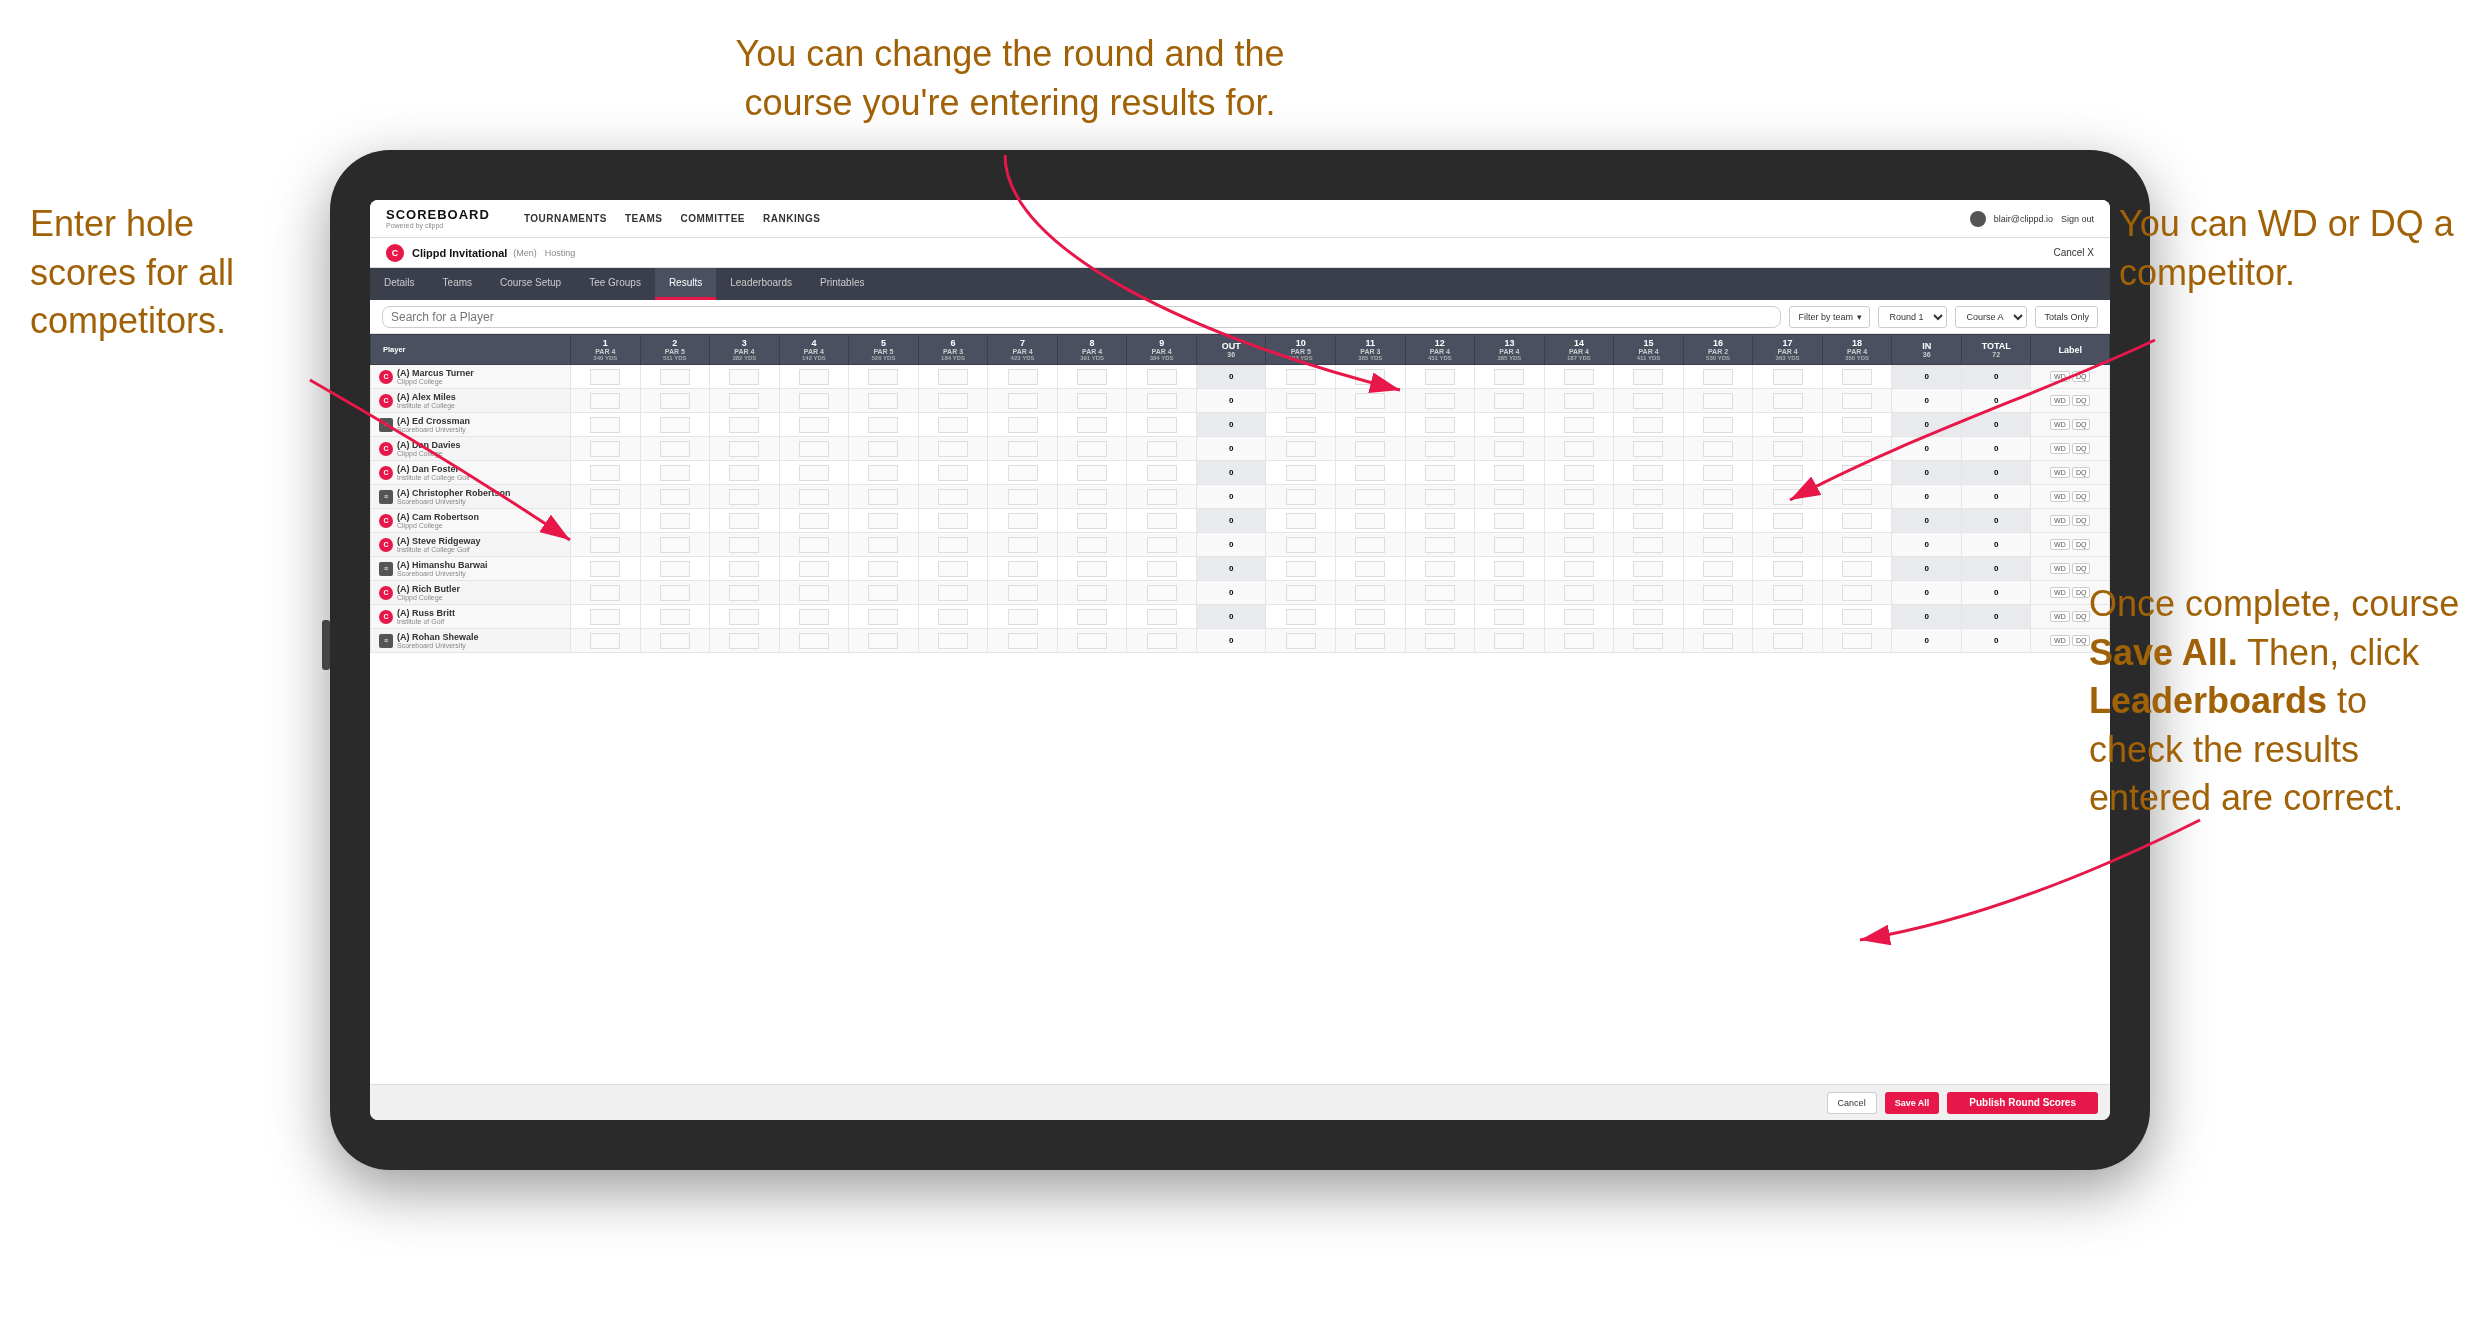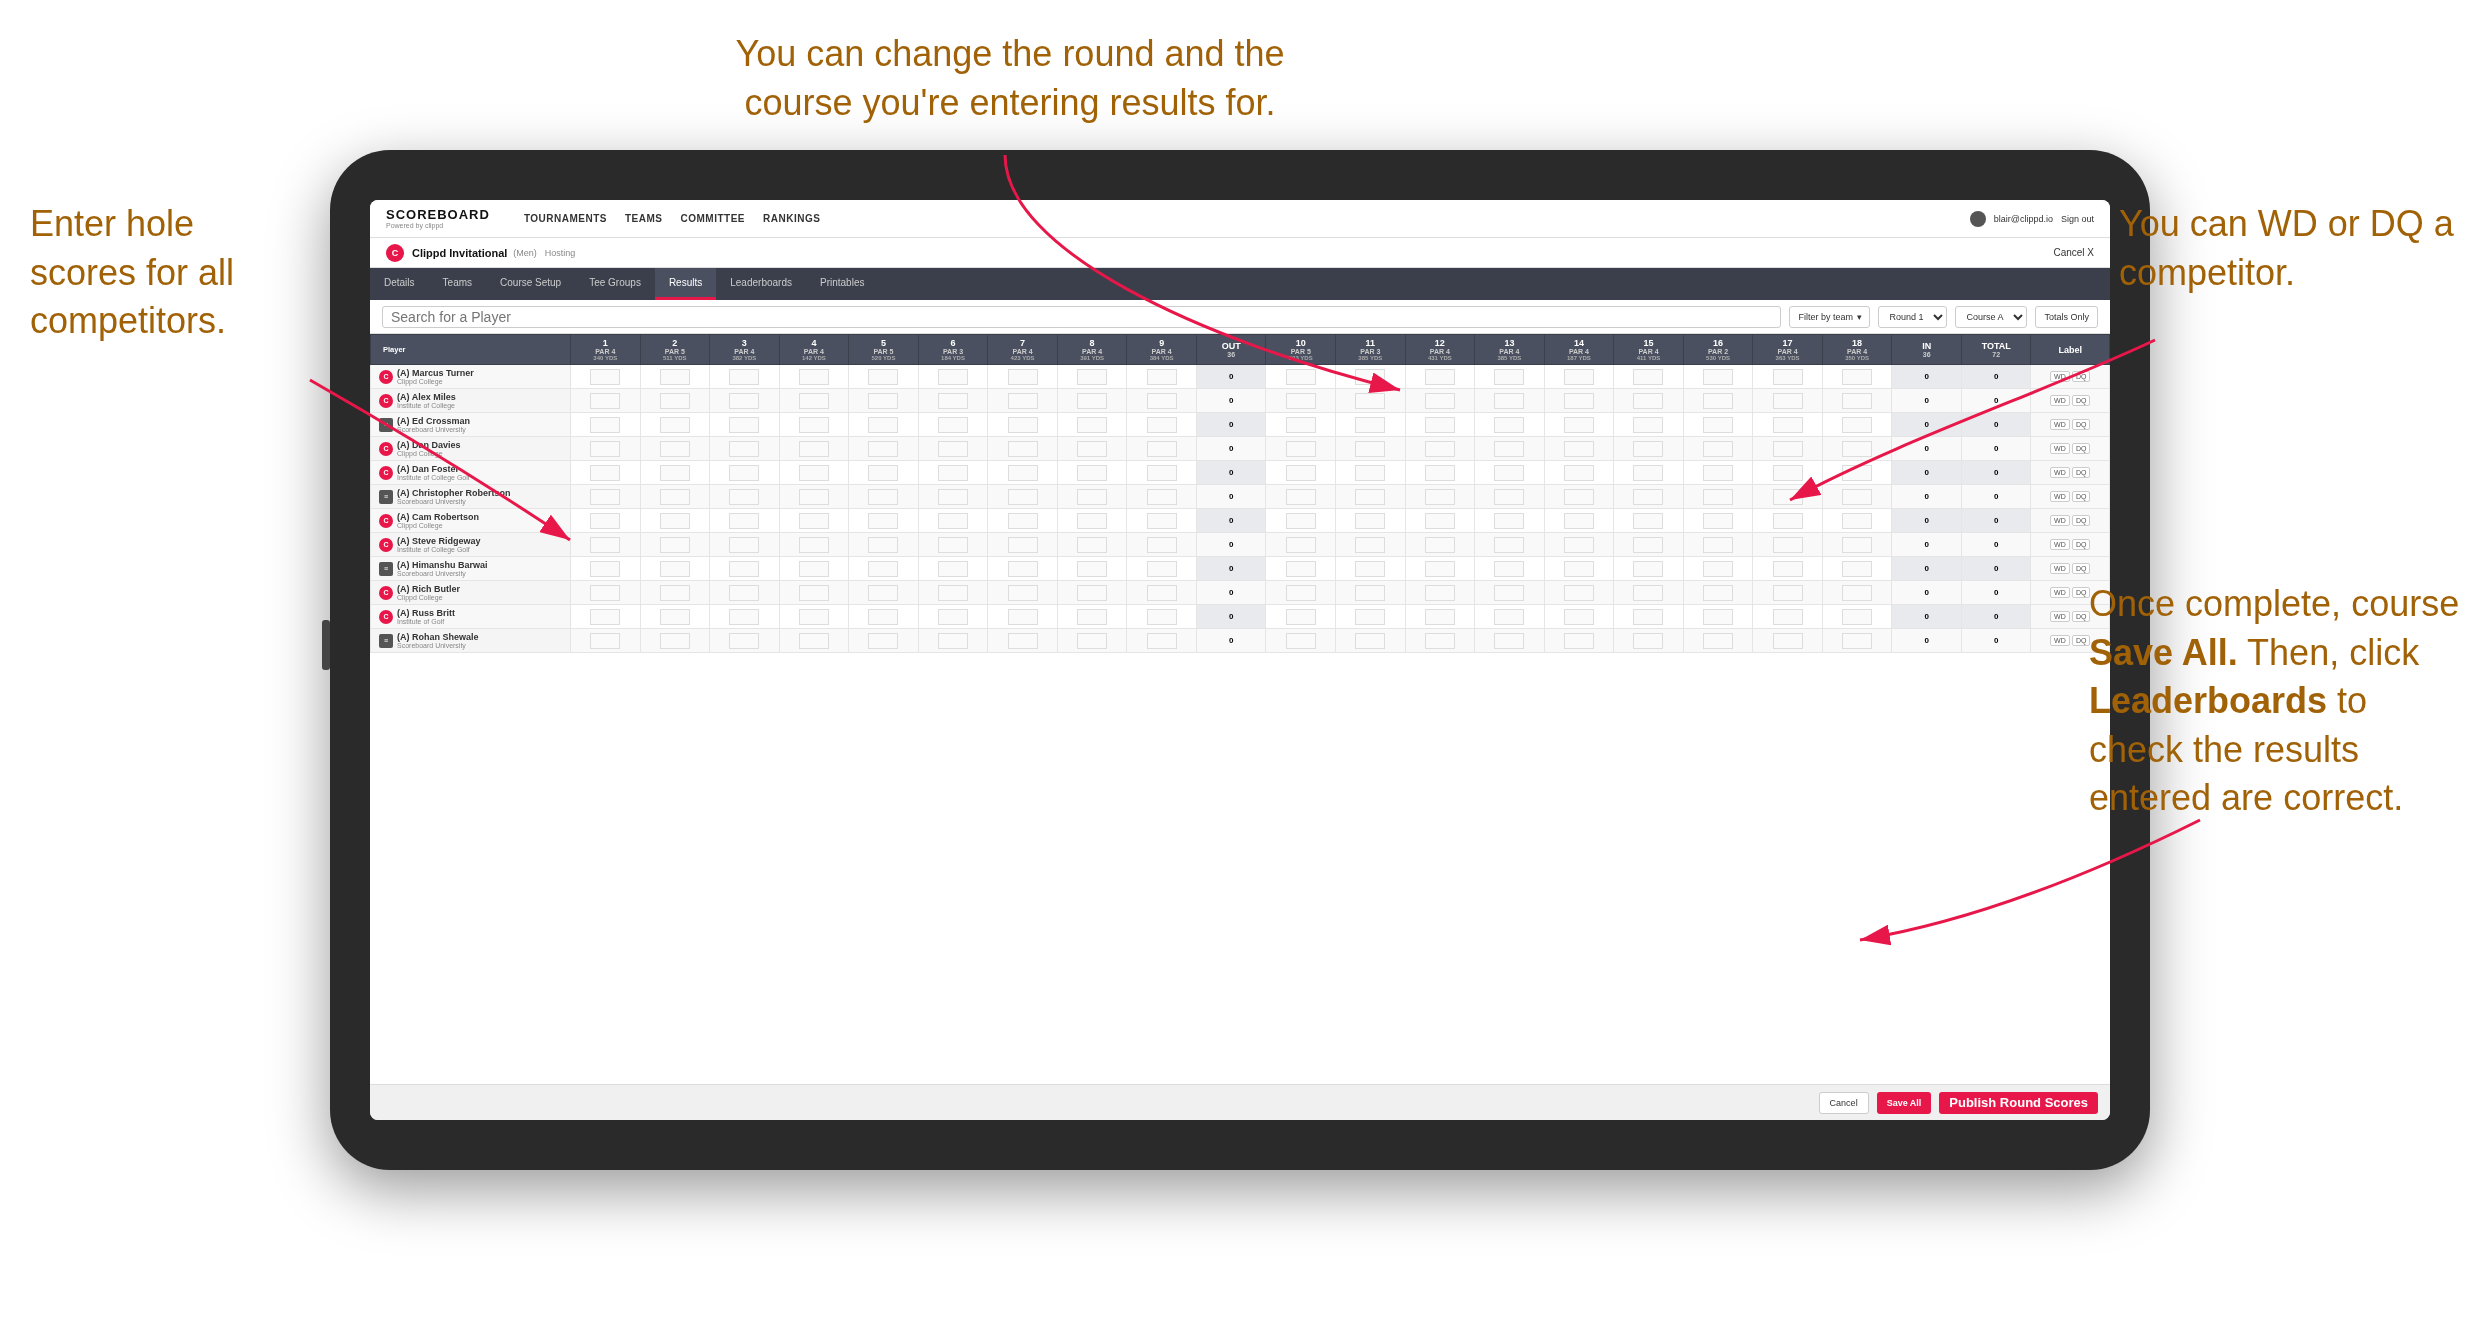--- a/index.html
+++ b/index.html
@@ -228,23 +228,23 @@
       align-items: center;
       gap: 8px;
       height: 34px;
       flex-shrink: 0;
     }
 
     .search-input {
       flex: 1;
       height: 22px;
       border: 1px solid #ccc;
-      border-radius: 3px;
+      border-radius: 8px;
       padding: 8px 8px;
-      font-size: 14px;
+      font-size: 12px;
       color: #999;
     }
 
     .filter-btn {
       height: 22px;
       padding: 0 8px;
       border: 1px solid #ccc;
       border-radius: 3px;
       font-size: 9px;
       color: #333;
@@ -461,24 +461,24 @@
       border-radius: 3px;
       font-size: 9px;
       color: #fff;
       background: #e8174a;
       cursor: pointer;
       font-weight: 700;
     }
 
     .publish-btn {
       height: 22px;
-      padding: 0 10px;
+      padding: 0 22px;
       border: none;
       border-radius: 3px;
-      font-size: 13px;
+      font-size: 10px;
       color: #fff;
       background: #e8174a;
       cursor: pointer;
       font-weight: 700;
     }
 
     
     .tablet-side-btn {
       position: absolute;
       left: 322px;

